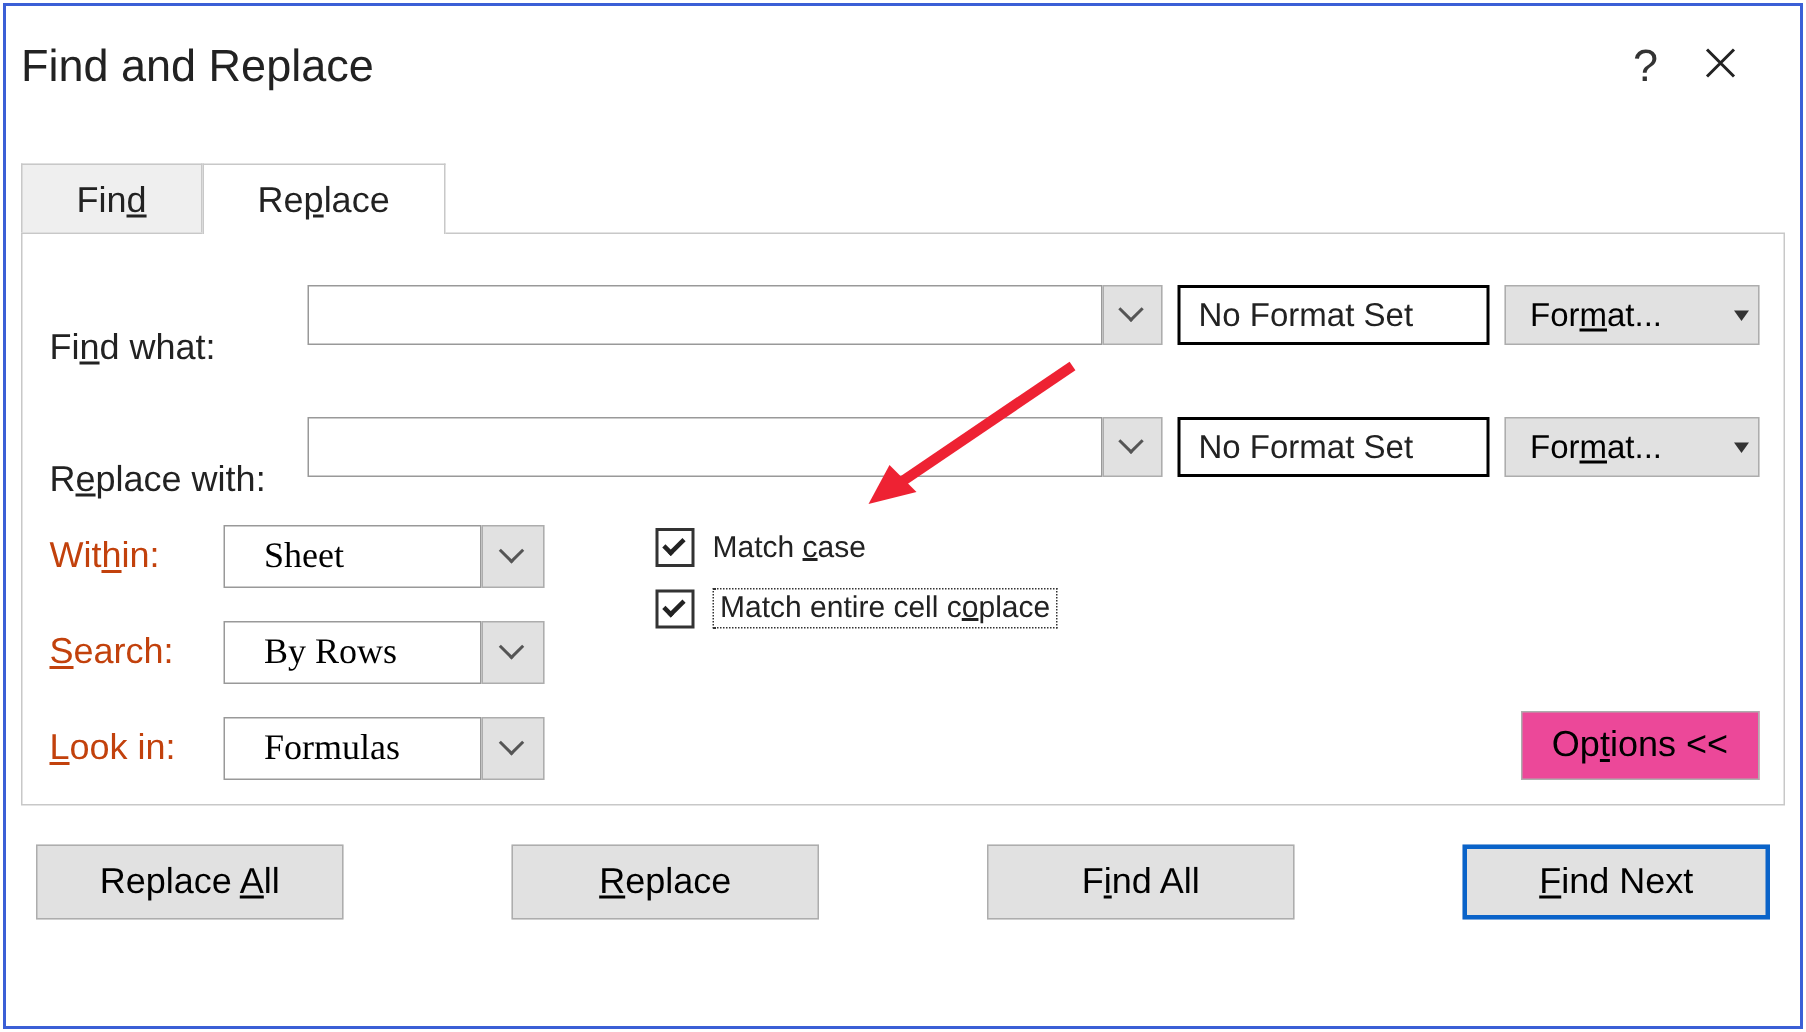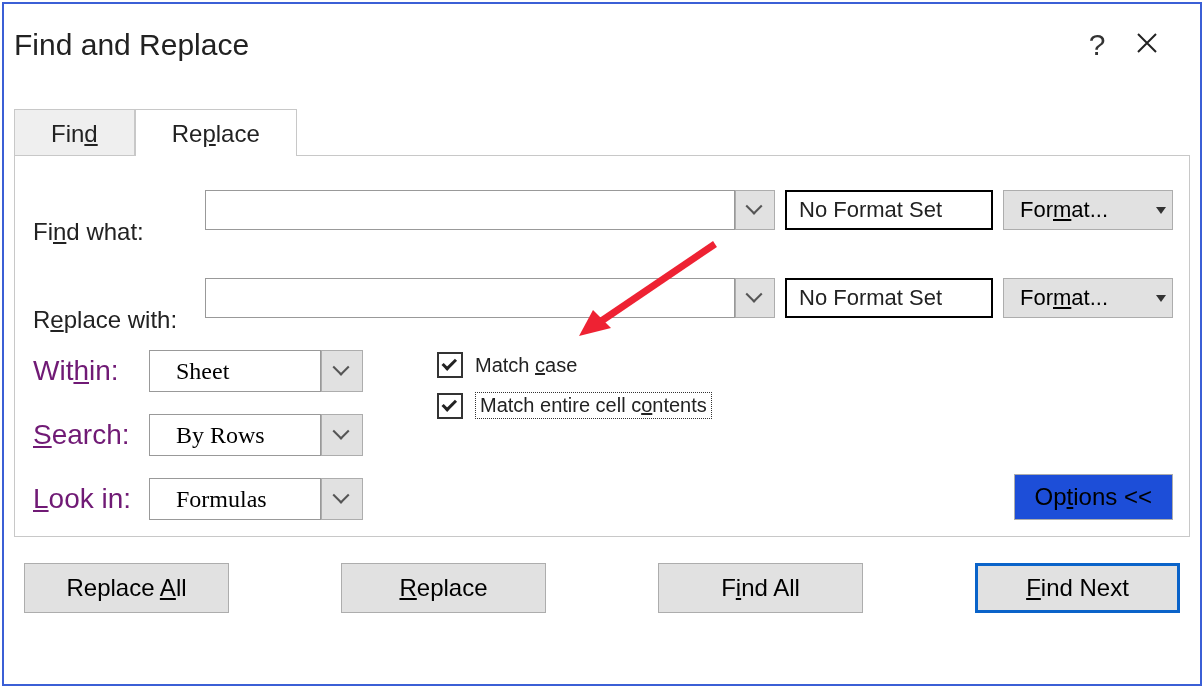--- a/index.html
+++ b/index.html
@@ -170,22 +170,22 @@
       gap: 30px;
       margin-top: 12px;
     }
     .side-col {
       display: flex;
       flex-direction: column;
       gap: 22px;
     }
     .side-col .lbl2 {
       width: 108px;
-      font-size: 28px;
-      color: #701a75;
+      font-size: 24px;
+      color: #c2410c;
     }
     .side-row {
       display: flex;
       align-items: center;
       gap: 8px;
     }
     .checks {
       padding-top: 2px;
       display: flex;
       flex-direction: column;
@@ -224,21 +224,21 @@
     .arrow {
       position: absolute;
       left: 560px;
       top: 78px;
       pointer-events: none;
     }
     .optionsbtn {
       position: absolute;
       right: 16px;
       bottom: 16px;
-      background: #1d4ed8;
+      background: #ec4899;
       border: 1px solid #adadad;
       padding: 8px 20px;
       font-size: 24px;
       cursor: pointer;
     }
     .button-row {
       display: flex;
       gap: 40px;
       justify-content: space-between;
       padding: 26px 20px 0 20px;
@@ -367,21 +367,21 @@
         <div class="check">
           <div class="box">
               <div class="tick"></div>
             </div>
           <span class="txt"><span>Match </span><span class="ul">c</span><span>ase</span></span>
         </div>
         <div class="check">
           <div class="box">
               <div class="tick"></div>
             </div>
-          <span class="txt focusrect"><span>Match entire cell c</span><span class="ul">o</span><span>ntents</span></span>
+          <span class="txt focusrect"><span>Match entire cell c</span><span class="ul">o</span><span>place</span></span>
         </div>
       </div>
     </div>
 
     <div class="optionsbtn">
       <span>Op</span><span class="ul">t</span><span>ions &lt;&lt;</span>
     </div>
 
     <svg class="arrow" width="160" height="110">
       <defs>

